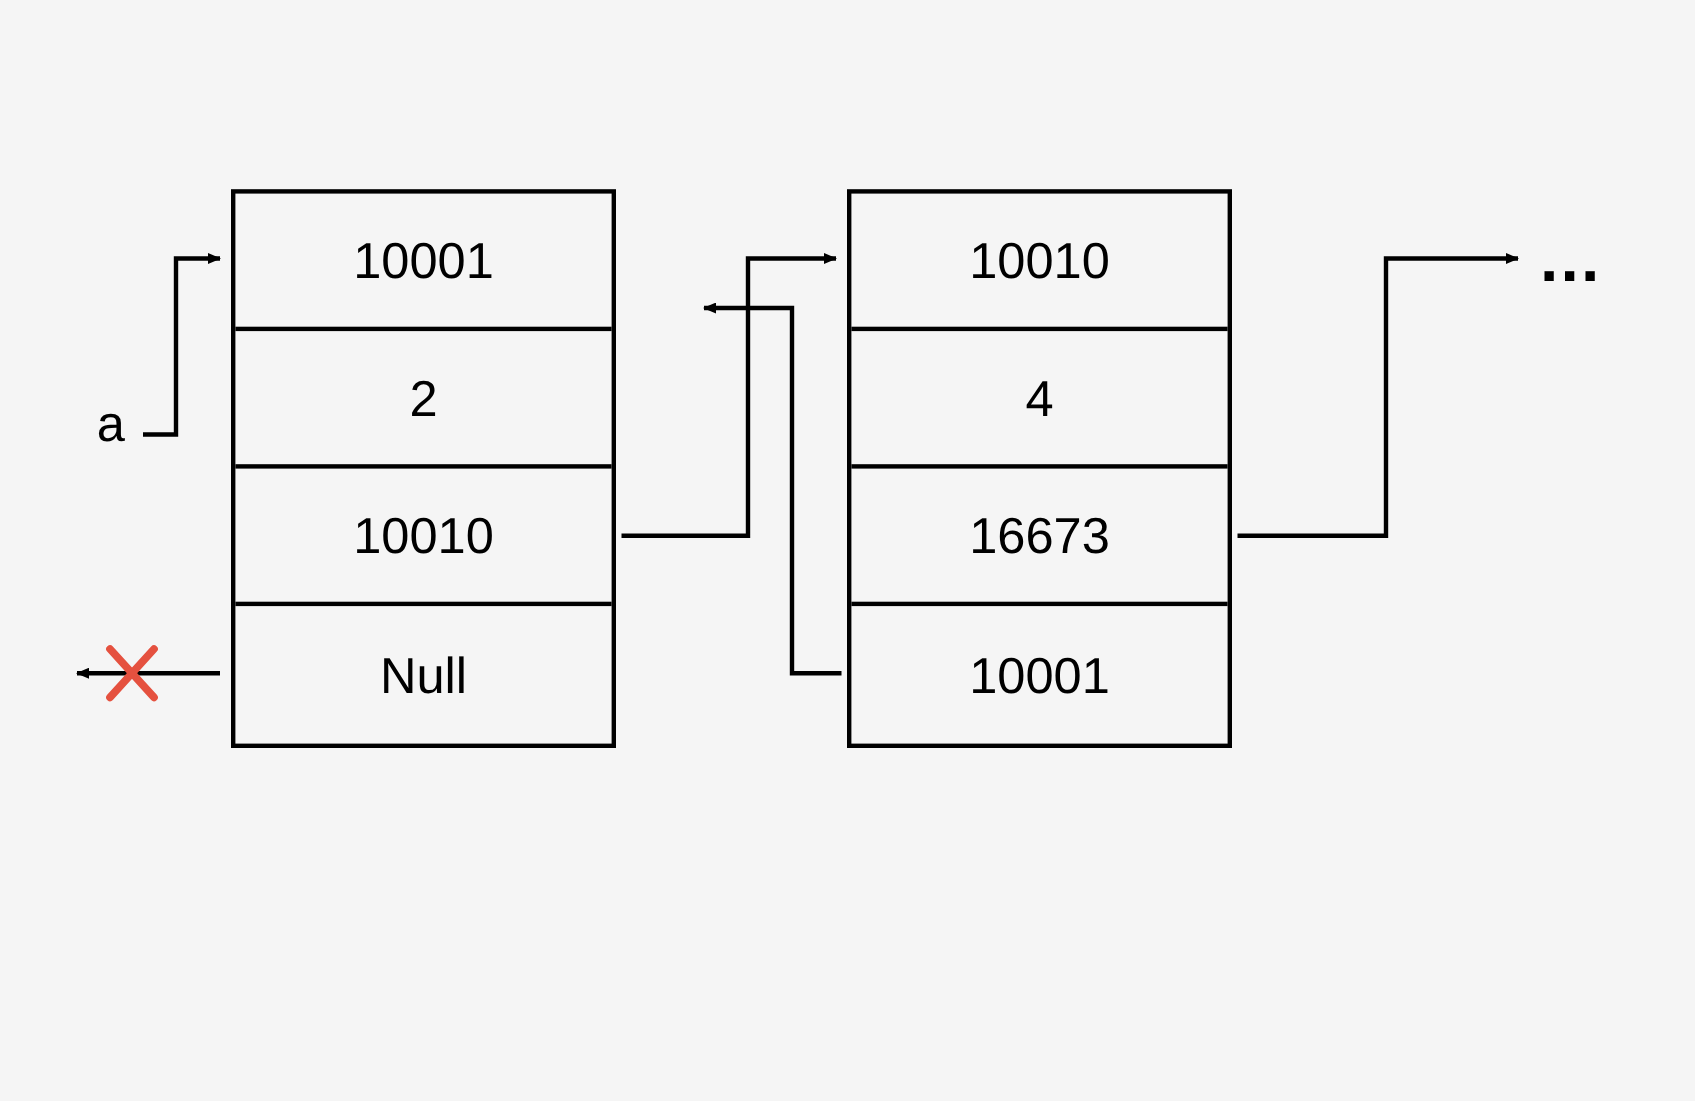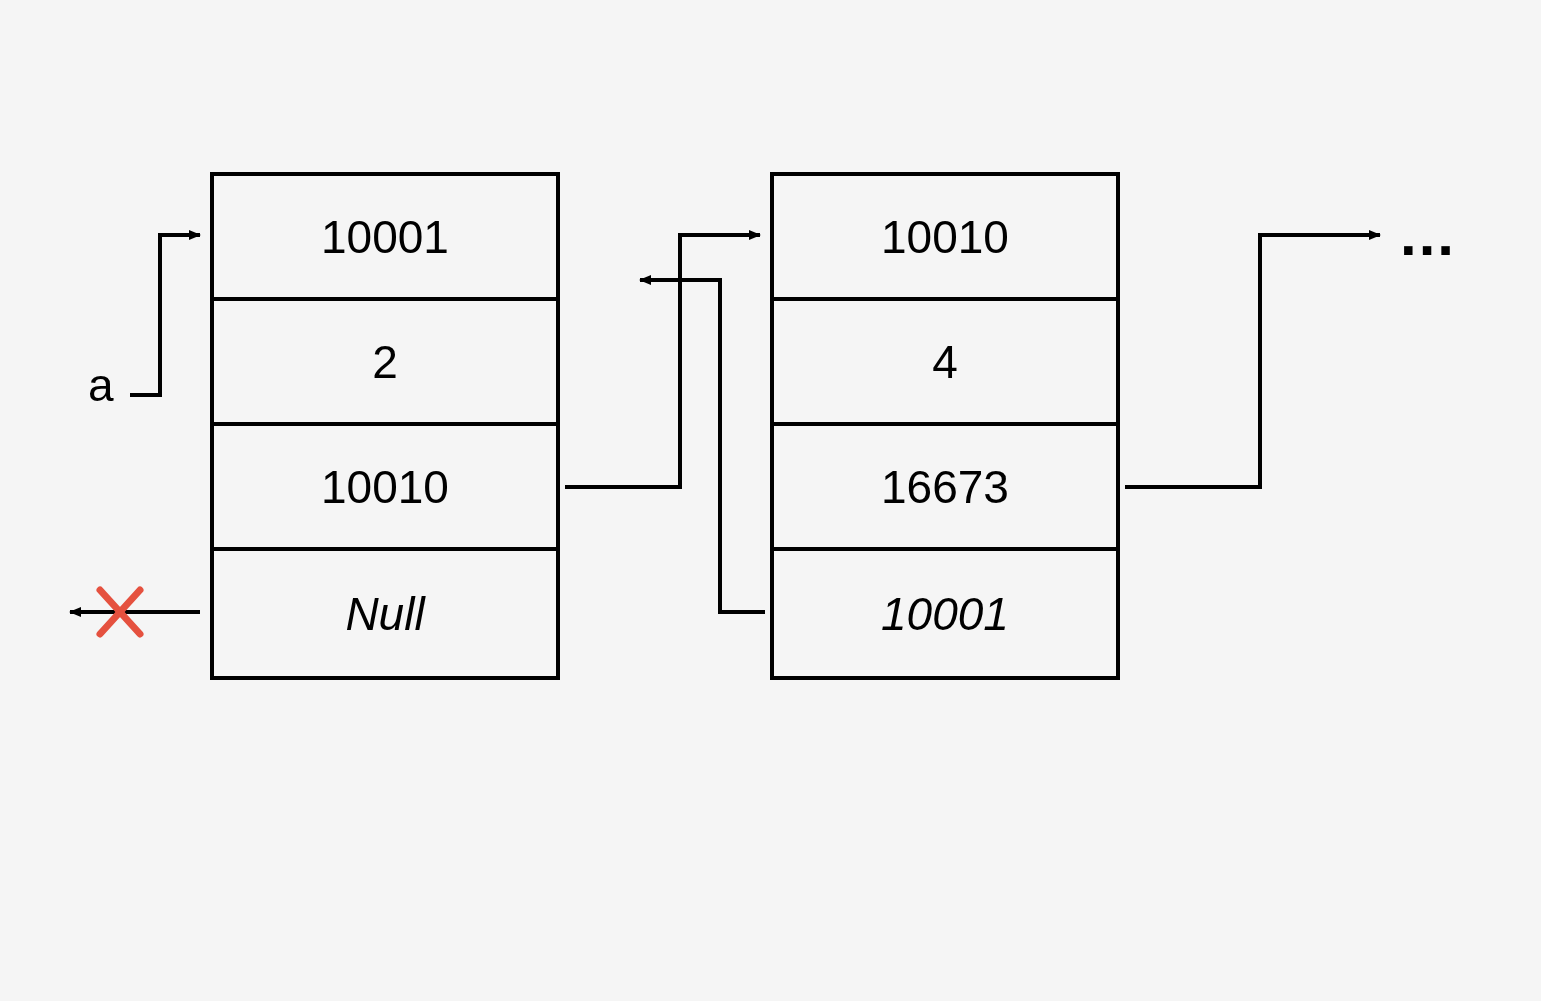--- a/index.html
+++ b/index.html
@@ -26,21 +26,20 @@
     border-bottom: 4px solid #000;
     display: flex;
     align-items: center;
     justify-content: center;
     font-size: 46px;
     color: #000;
     box-sizing: border-box;
   }
   .cell:last-child {
     border-bottom: none;
-    font-style: italic;
   }
   .label {
     position: absolute;
     font-size: 46px;
     color: #000;
   }
   .ellipsis {
     position: absolute;
     font-size: 60px;
     color: #000;

